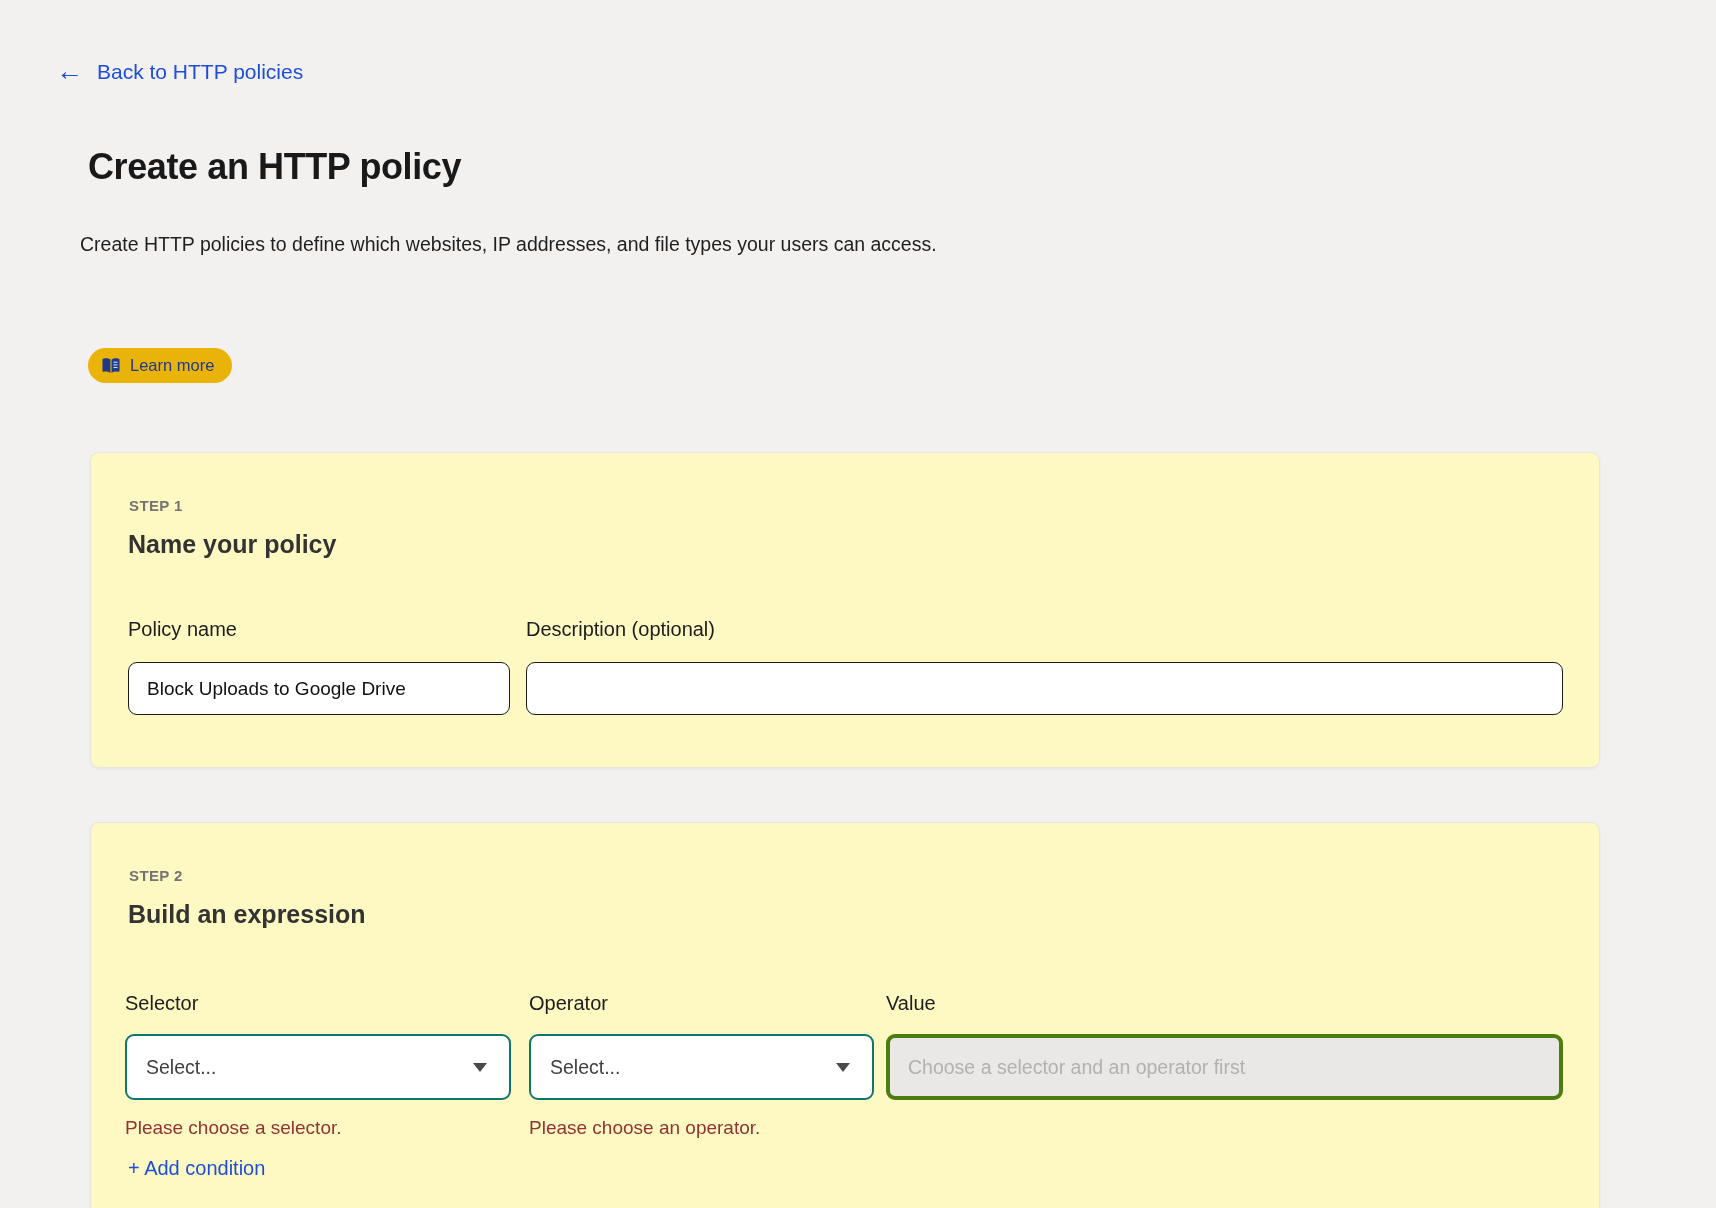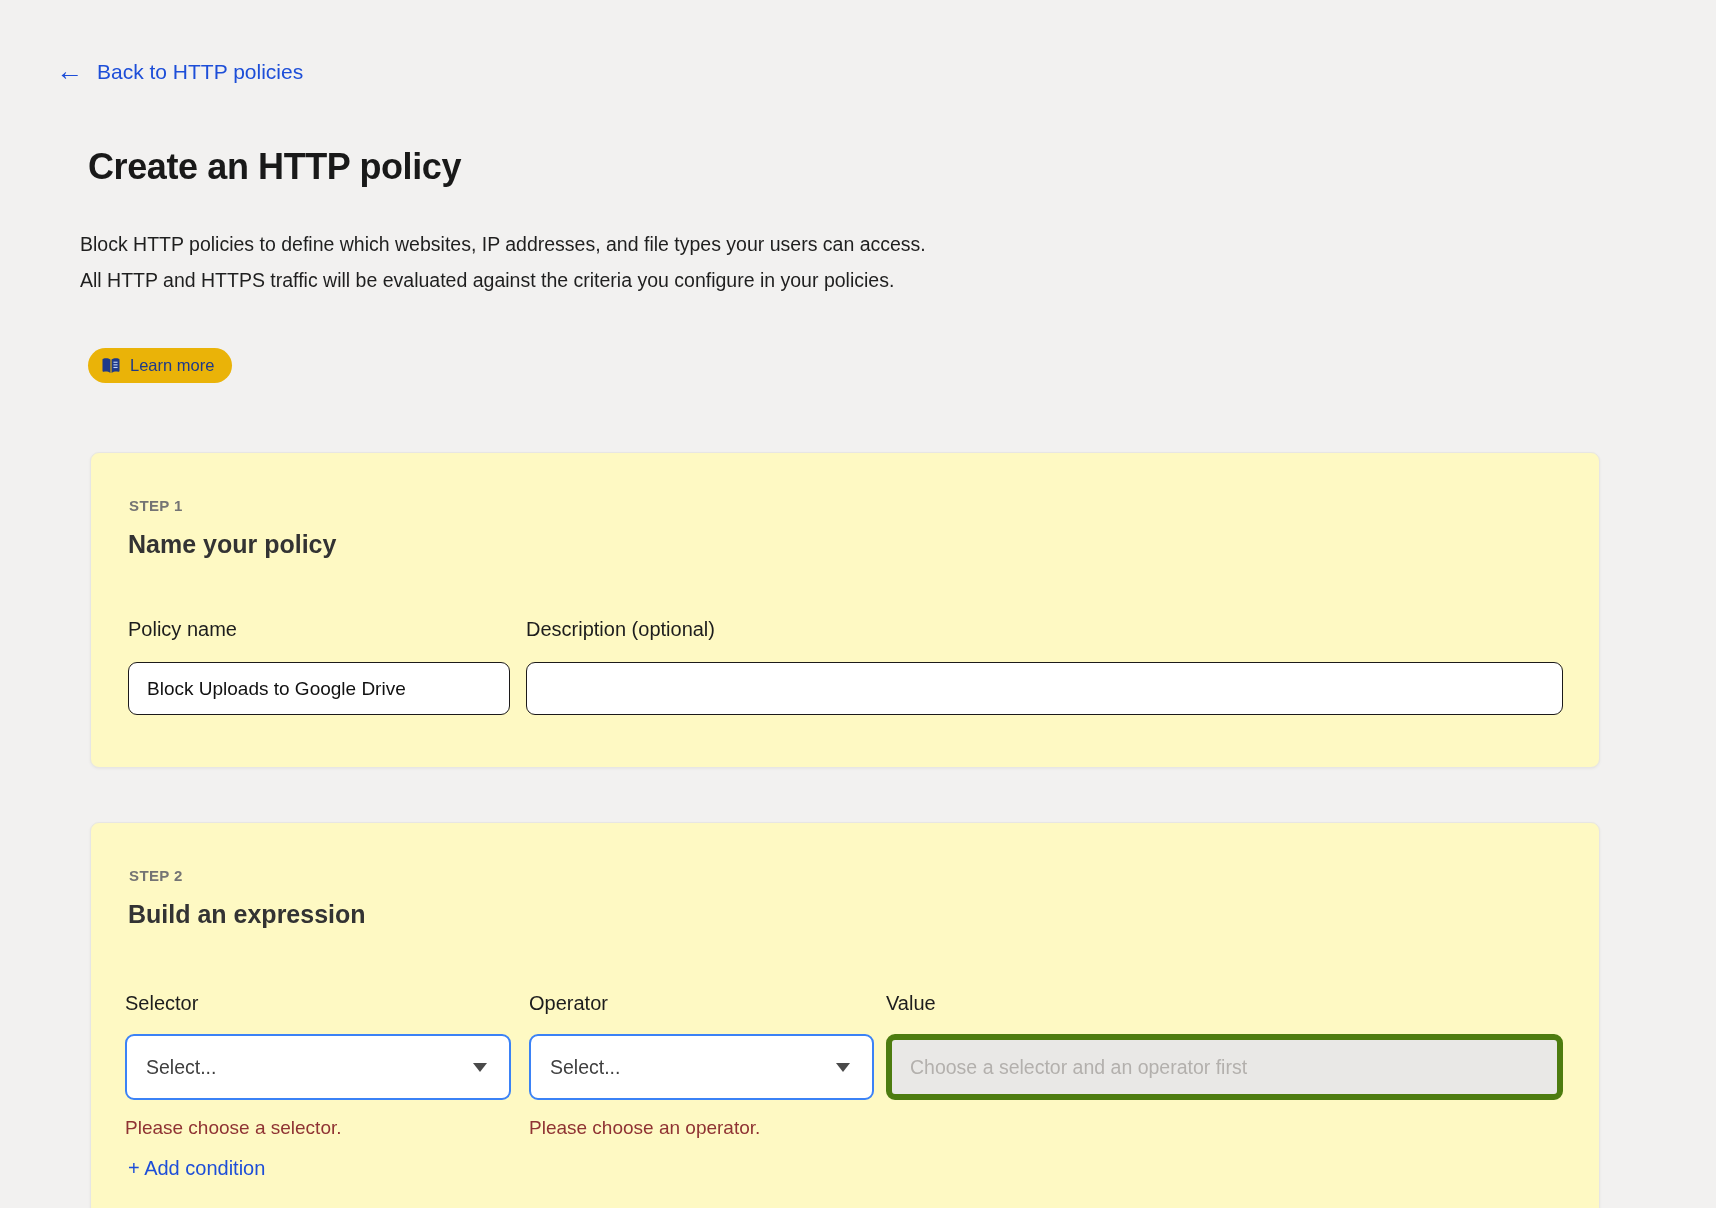--- a/index.html
+++ b/index.html
@@ -53,33 +53,33 @@
     position:absolute; font-size:20px; color:#1d1d1d;
   }
   .text-input {
     position:absolute; height:53px;
     border:1.5px solid #1c1a1a; border-radius:9px;
     background:#fff; font-size:19px; color:#111;
     padding:0 18px; font-family:inherit; outline:none;
   }
   .select-box {
     position:absolute; height:66px;
-    border:2px solid #3b82f6; border-radius:9px; background:#fff;
+    border:2px solid #0f766e; border-radius:9px; background:#fff;
     display:flex; align-items:center; justify-content:space-between;
     padding:0 22px 0 19px; font-size:19.5px; color:#3f3f3f; cursor:pointer;
   }
   .caret {
     width:0; height:0;
     border-left:7.5px solid transparent;
     border-right:7.5px solid transparent;
     border-top:9px solid #4a4a4a;
   }
   .value-input {
     position:absolute; height:66px;
-    background:#e9e8e6; border:6px solid #4d7c0f; border-radius:9px;
+    background:#e9e8e6; border:4px solid #4d7c0f; border-radius:9px;
     font-size:19.5px; padding:0 18px; font-family:inherit; color:#b3b0ad;
   }
   .value-input::placeholder { color:#b3b0ad; opacity:1; }
   .error-text {
     position:absolute; top:294px;
     font-size:19px; color:#8f3333;
   }
   .add-condition {
     position:absolute; left:37px; top:334px;
     font-size:20px; color:#1d4ed8; text-decoration:none; cursor:pointer;
@@ -100,22 +100,21 @@
 <body>
 
 <a class="back-link" href="#">
   <span class="arrow">←</span>
   <span>Back to HTTP policies</span>
 </a>
 
 <h1 class="page-title">Create an HTTP policy</h1>
 
 <div class="page-desc">
-  <div>Block HTTP policies to define which websites, IP addresses, and file types your users can access.</div>
-  <div>All HTTP and HTTPS traffic will be evaluated against the criteria you configure in your policies.</div>
+  <div>Create HTTP policies to define which websites, IP addresses, and file types your users can access.</div>
 </div>
 
 <button class="learn-more">
   <span style="display:inline-flex;">
     <svg width="20" height="18" viewBox="0 0 24 22" aria-hidden="true">
       <path d="M11.3 3.2C9.1 1.6 6 1.2 2.6 2c-.6.1-1 .6-1 1.2v13.6c0 .8.8 1.4 1.6 1.2 2.9-.6 5.6-.2 8.1 1.5V3.2z" fill="#1e3a8a"></path>
       <path d="M12.7 3.2c2.2-1.6 5.3-2 8.7-1.2.6.1 1 .6 1 1.2v13.6c0 .8-.8 1.4-1.6 1.2-2.9-.6-5.6-.2-8.1 1.5V3.2z" fill="#1e3a8a"></path>
       <g stroke="#c3d6f9" stroke-width="1.4">
         <line x1="15" y1="6.4" x2="20" y2="6.4"></line>
         <line x1="15" y1="9.6" x2="20" y2="9.6"></line>

